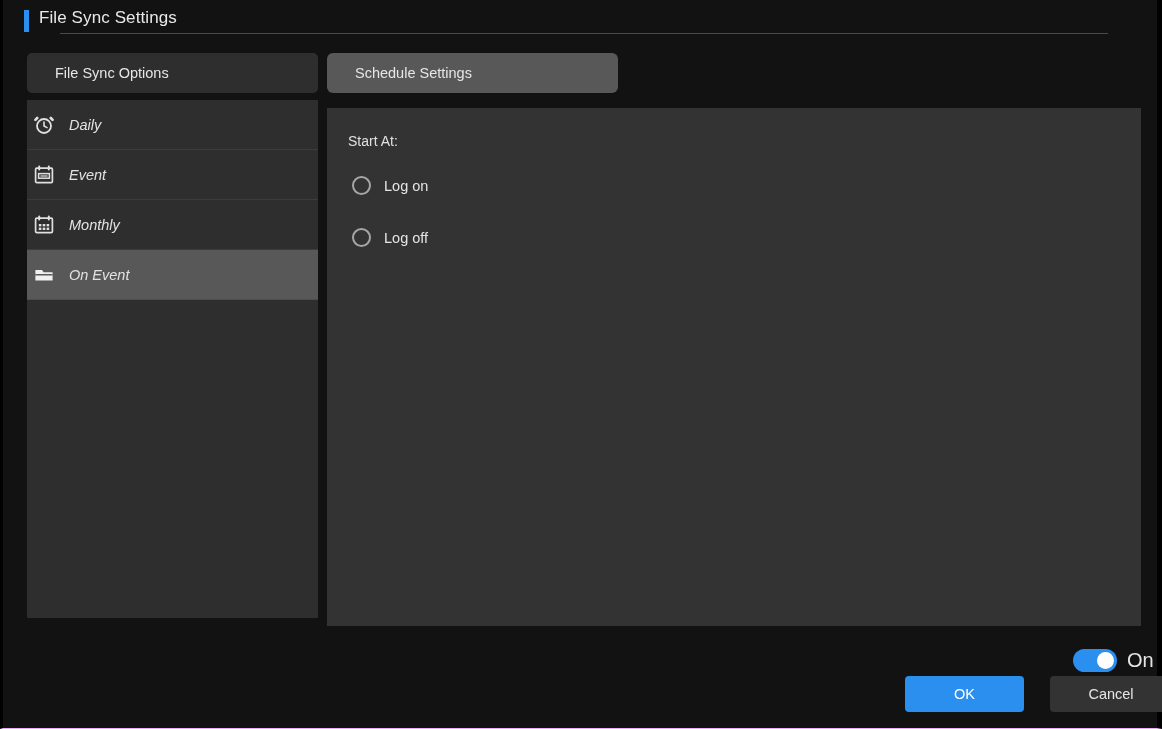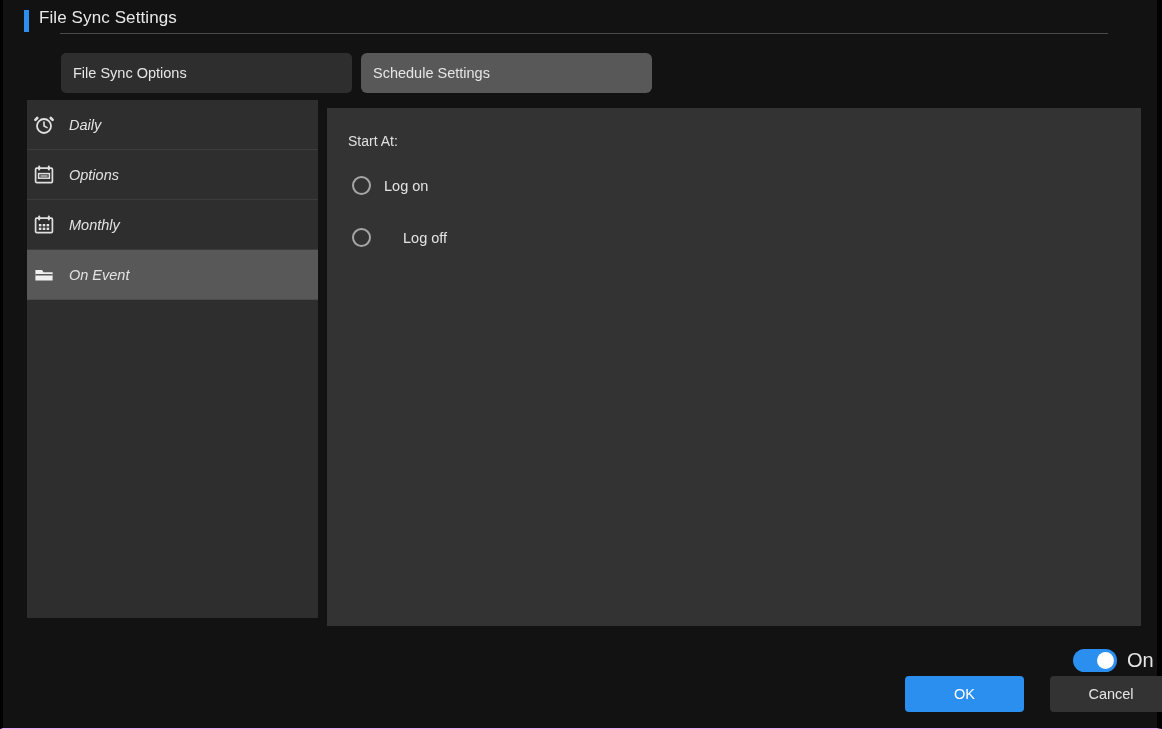--- a/index.html
+++ b/index.html
@@ -68,27 +68,26 @@
     top: 53px;
     width: 1154px;
     height: 40px;
   }
   .tab {
     position: absolute;
     top: 0;
     height: 40px;
     border-radius: 5px;
     box-sizing: border-box;
-    padding-left: 12px;
+    padding-left: 28px;
     display: flex;
     align-items: center;
     font-size: 14.5px;
     color: #e6e6e6;
     cursor: default;
-    margin-left: 34px;
   }
   .tab-left {
     left: 24px;
     width: 291px;
     background: #2e2e2e;
   }
   .tab-right {
     left: 324px;
     width: 291px;
     background: #585858;
@@ -151,21 +150,21 @@
     color: #e0e0e0;
   }
   .radio-row {
     position: absolute;
     left: 25px;
     display: flex;
     align-items: center;
     cursor: default;
   }
   .radio-row.r1 { top: 68px; }
-  .radio-row.r2 { top: 120px; gap: 19px; }
+  .radio-row.r2 { top: 120px; }
   .radio-circle {
     width: 19px;
     height: 19px;
     border-radius: 50%;
     border: 2px solid #a6a6a6;
     box-sizing: border-box;
     flex: none;
   }
   .radio-label {
     margin-left: 13px;
@@ -265,21 +264,21 @@
 
     <div class="side-item">
       <span class="side-icon">
         <svg width="20" height="20" viewBox="0 0 20 20">
           <rect x="1.6" y="3.2" width="16.8" height="14.4" rx="1.2" fill="none" stroke="#e0e0e0" stroke-width="1.7"></rect>
           <path d="M5.2 1.4 L5.2 4.4 M14.8 1.4 L14.8 4.4" stroke="#e0e0e0" stroke-width="2" stroke-linecap="round"></path>
           <rect x="4.6" y="8.6" width="10.8" height="4.6" fill="none" stroke="#e0e0e0" stroke-width="1.5"></rect>
           <rect x="6.4" y="10.4" width="7.2" height="1.2" fill="#e0e0e0"></rect>
         </svg>
       </span>
-      <span class="side-label">Options</span>
+      <span class="side-label">Event</span>
     </div>
 
     <div class="side-item">
       <span class="side-icon">
         <svg width="20" height="20" viewBox="0 0 20 20">
           <rect x="1.6" y="3.2" width="16.8" height="14.4" rx="1.2" fill="none" stroke="#e0e0e0" stroke-width="1.7"></rect>
           <path d="M5.2 1.4 L5.2 4.4 M14.8 1.4 L14.8 4.4" stroke="#e0e0e0" stroke-width="2" stroke-linecap="round"></path>
           <rect x="4.8" y="9.0" width="2.6" height="2.4" fill="#e0e0e0"></rect>
           <rect x="8.7" y="9.0" width="2.6" height="2.4" fill="#e0e0e0"></rect>
           <rect x="12.6" y="9.0" width="2.6" height="2.4" fill="#e0e0e0"></rect>

